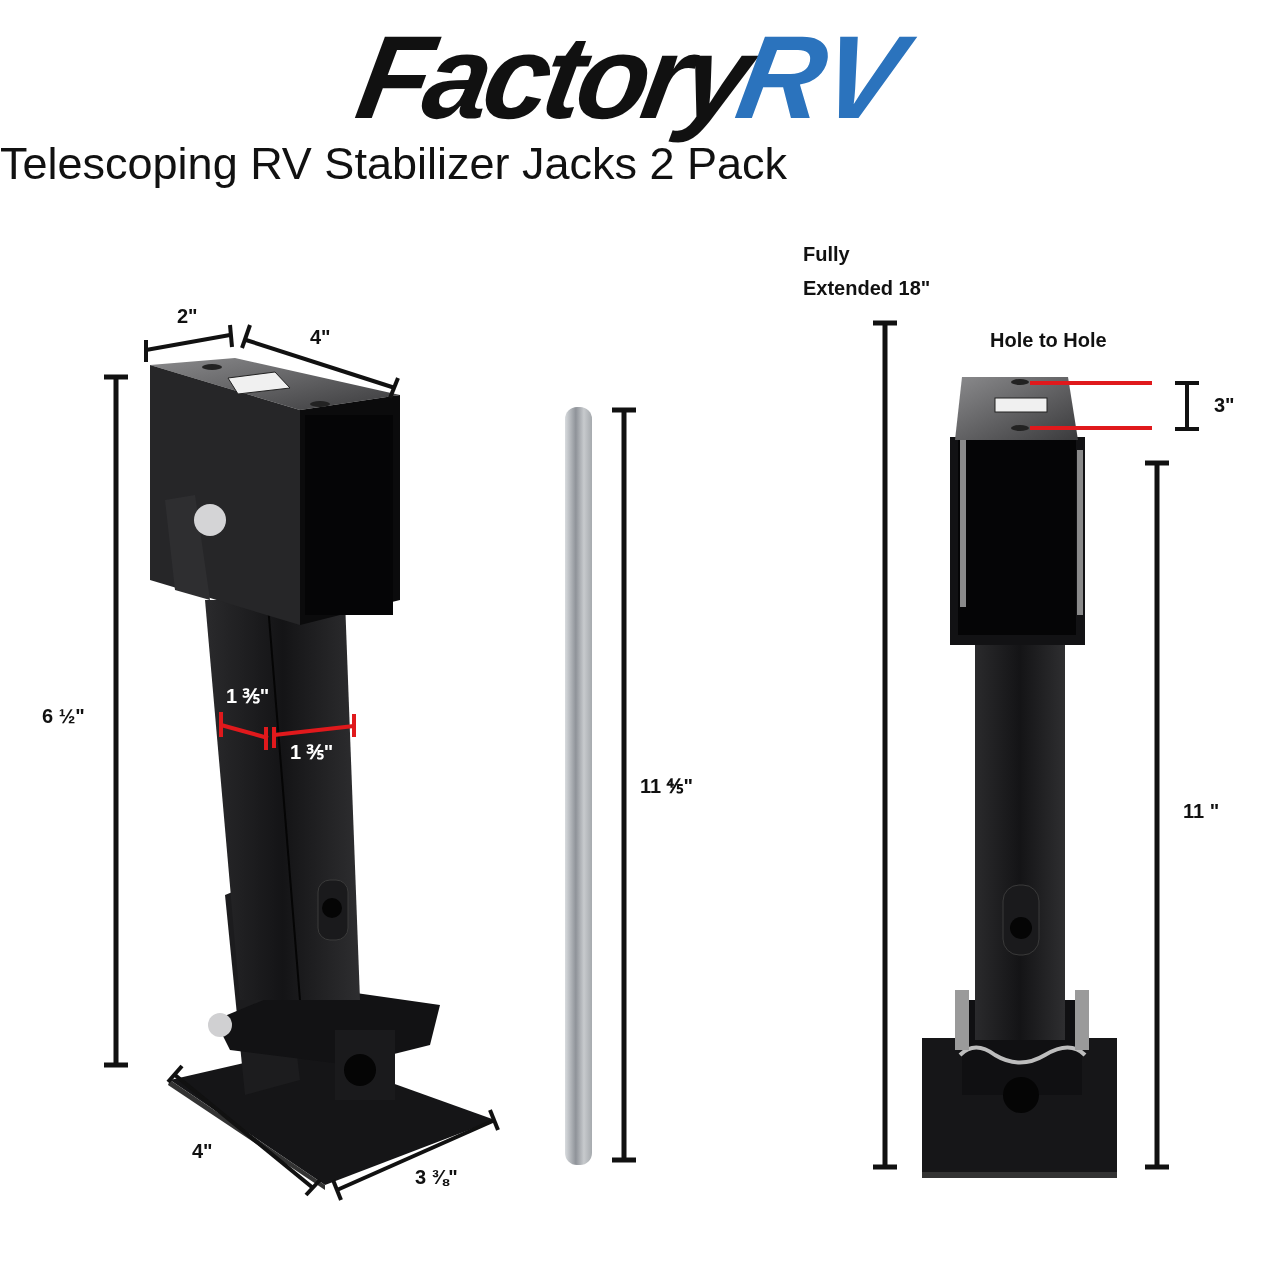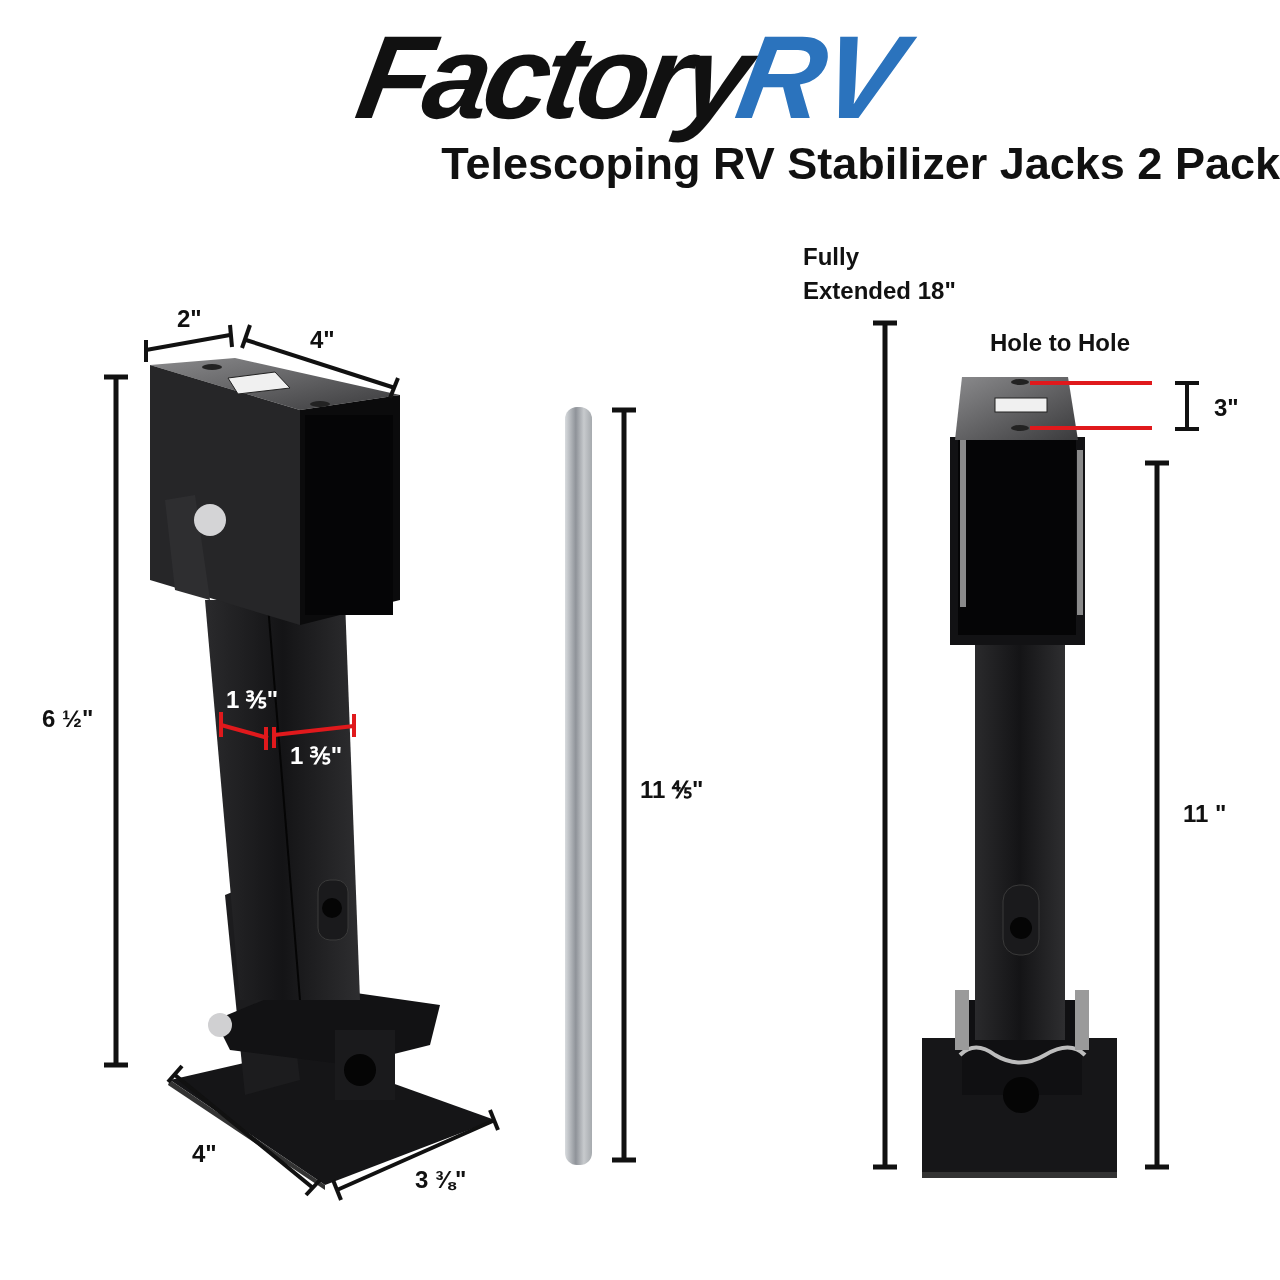--- a/index.html
+++ b/index.html
@@ -1,22 +1,22 @@
 <!DOCTYPE html>
 <html><head>
 <meta charset="utf-8">
 <style>
   html, body { margin: 0; padding: 0; background: #ffffff; }
   body { width: 1280px; height: 1280px; position: relative; overflow: hidden; font-family: "Liberation Sans", sans-serif; }
   .logo { position: absolute; left: 360px; top: 22px; width: 570px; height: 110px; }
   .logo-text { position: absolute; top: 0; font-size: 118px; font-weight: 700; font-style: italic; letter-spacing: -6px; line-height: 110px; transform: skewX(-10deg); }
   .logo-factory { left: 0; color: #111111; }
   .logo-rv { left: 380px; color: #2b73bd; letter-spacing: -2px; }
-  .product-title { position: absolute; left: 12px; right: 0; top: 138px; text-align: right; font-size: 45px; font-weight: 700; color: #111111; letter-spacing: 0px; }
-  .label { position: absolute; font-weight: 700; color: #111111; font-size: 24px; white-space: nowrap; }
+  .product-title { position: absolute; left: 0; right: 0; top: 138px; text-align: left; font-size: 45px; font-weight: 400; color: #111111; letter-spacing: 0px; }
+  .label { position: absolute; font-weight: 700; color: #111111; font-size: 20px; white-space: nowrap; }
   .label-red-bg { color: #ffffff; }
   svg.art { position: absolute; left: 0; top: 0; }
 </style>
 </head>
 <body>
 
 <div class="logo">
   <span class="logo-text logo-factory">Factory</span>
   <span class="logo-text logo-rv">RV</span>
 </div>

